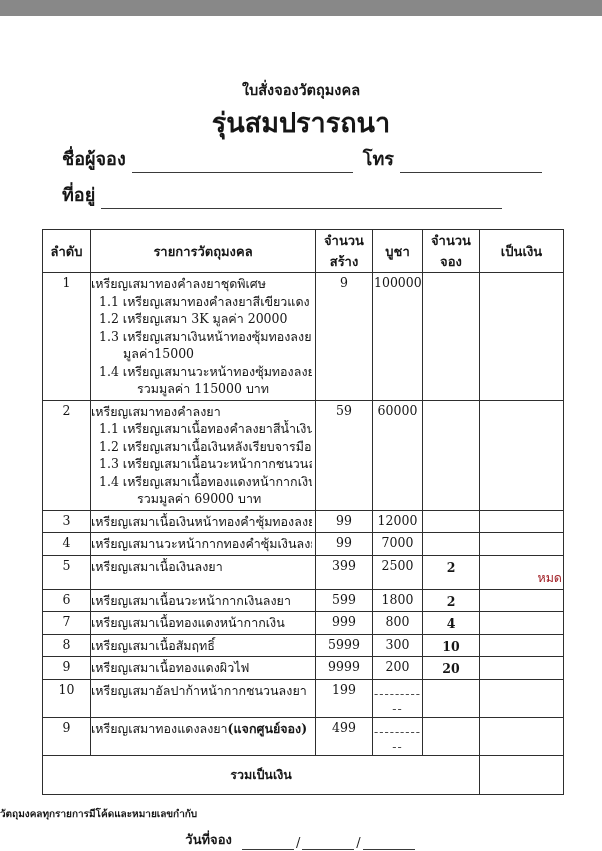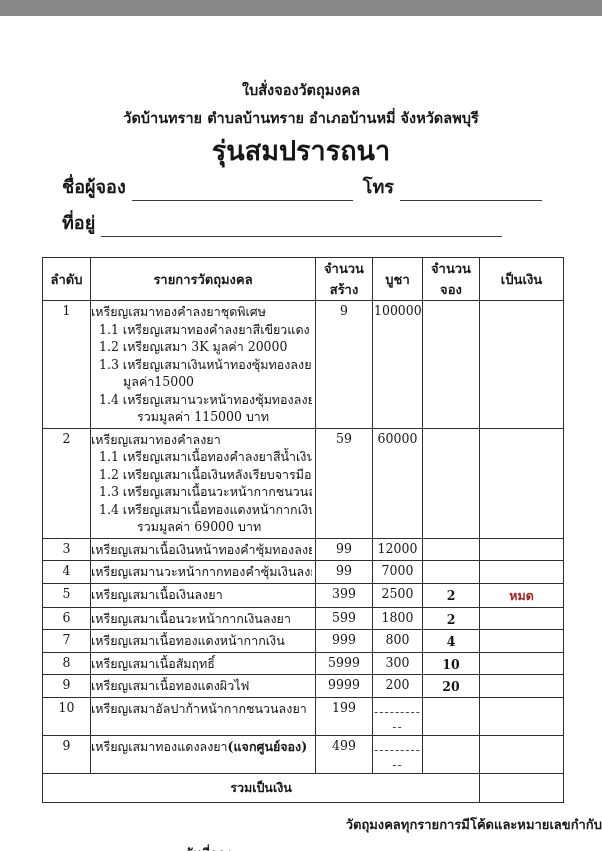--- a/index.html
+++ b/index.html
@@ -35,38 +35,37 @@
   td.c-no   { text-align:center; padding-top:2px; }
   td.c-name { padding:2px 3px 2px 0; }
   td.c-name .ln { line-height:17.5px; white-space:nowrap; overflow:hidden; }
   td.c-name .ln b { font-weight:bold; }
   .ind1 { padding-left:8px; }
   .ind2 { padding-left:32px; }
   .ind3 { padding-left:46px; }
   td.c-made, td.c-price { text-align:center; padding-top:2px; }
   td.dash { font-size:9px; letter-spacing:1px; color:#4a4a4a; padding-top:6px; }
   td.c-res { text-align:center; font-weight:bold; font-size:11px; padding-top:4px; }
-  td.c-amt { text-align:center; font-weight:bold; font-size:13.5px; padding-top:2px; }
+  td.c-amt { text-align:right; font-weight:normal; font-size:13.5px; padding-top:12px; }
   tr.total-row td { height:25px; vertical-align:middle; }
   td.total-label { text-align:center; font-weight:bold; font-size:14px; }
   
-  .note { text-align:right; font-weight:bold; font-size:13px; margin-top:11px; }
+  .note { text-align:left; font-weight:bold; font-size:10px; margin-top:11px; }
   .date-row { display:flex; justify-content:center; align-items:flex-end; font-weight:bold; font-size:13px; margin-top:8px; }
   .date-row .dlbl { padding-right:8px; }
   .dblank { width:52px; border-bottom:1px solid #3a3a3a; height:14px; margin:0 2px; }
   .dslash { font-weight:normal; }
 </style>
 </head>
 <body>
 
 <div class="page">
 
   <div class="header">
     <div class="h-line">ใบสั่งจองวัตถุมงคล</div>
-    <div class="h-line">วัดบ้านทราย ตำบลบ้านทราย อำเภอบ้านหมี่ จังหวัดลพบุรี</div>
     <div class="edition">รุ่นสมปรารถนา</div>
   </div>
 
   <div class="formlines">
     <div class="form-row">
       <span class="lbl">ชื่อผู้จอง</span>
       <span class="uline u-name"></span>
       <span class="lbl">โทร</span>
       <span class="uline u-phone"></span>
     </div>

